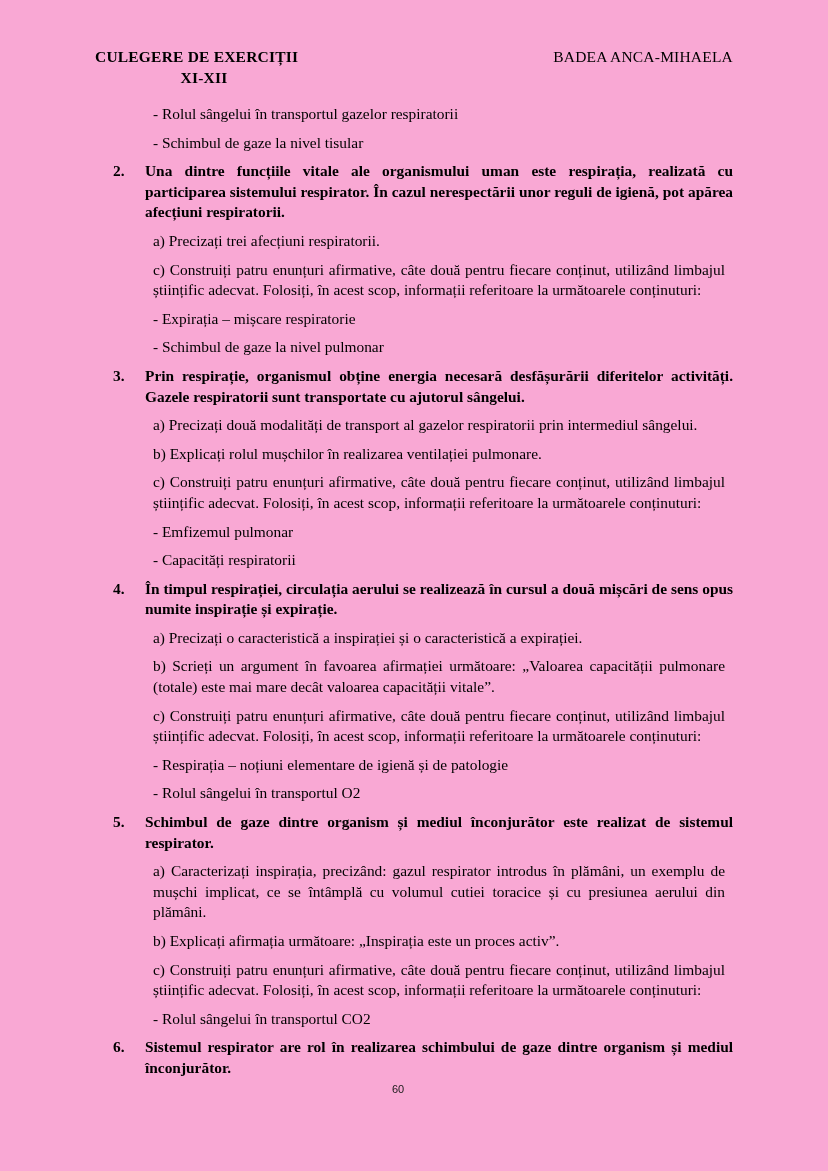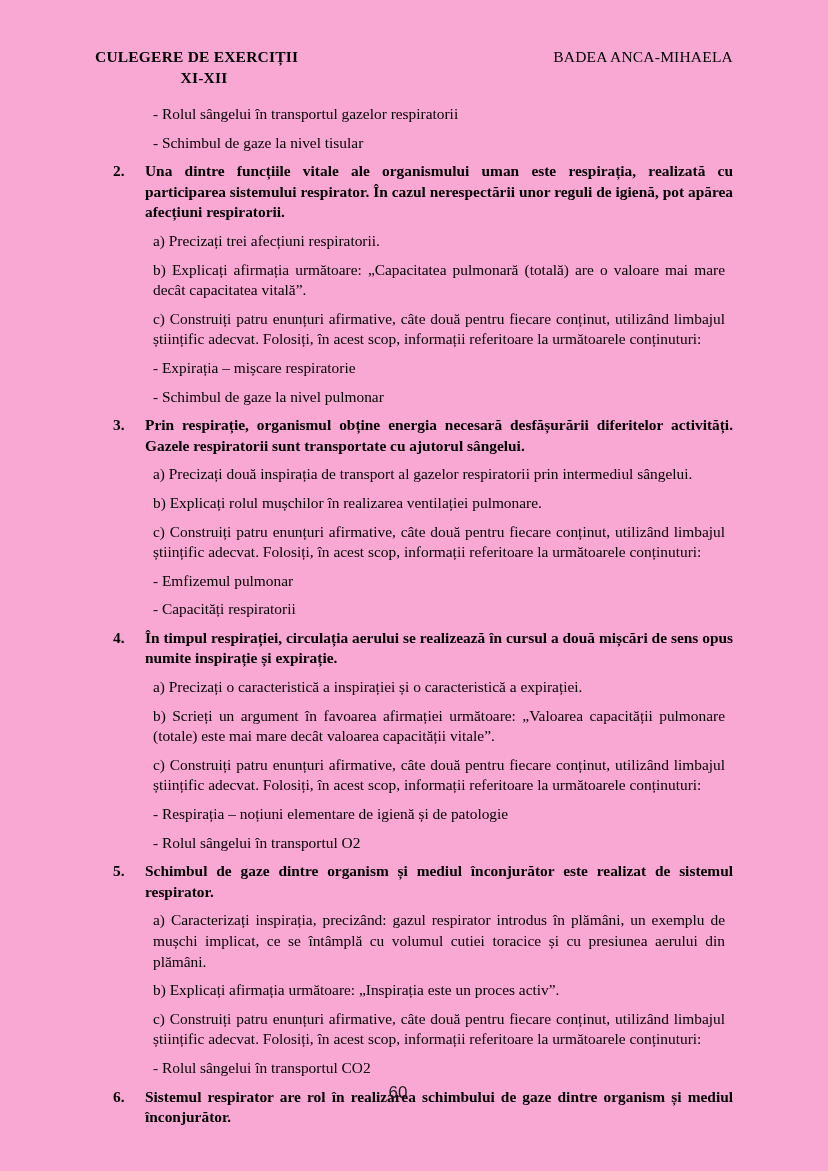--- a/index.html
+++ b/index.html
@@ -100,21 +100,21 @@
   }
 
   
   .footer {
     position: absolute;
     left: 0;
     top: 1083px;
     width: 796px;
     text-align: center;
     font-family: "Liberation Sans", "DejaVu Sans", sans-serif;
-    font-size: 17px;
+    font-size: 11px;
     color: #1a1a1a;
   }
 </style>
 </head>
 <body>
 
 <div class="page">
 
   <div class="header">
     <div class="header-left">
@@ -122,26 +122,25 @@
       <span class="line2">XI-XII</span>
     </div>
     <div class="header-right">BADEA ANCA-MIHAELA</div>
   </div>
 
   <div class="content" id="content">
       <p class="para nojust">- Rolul sângelui în transportul gazelor respiratorii</p>
       <p class="para nojust">- Schimbul de gaze la nivel tisular</p>
       <p class="item"><span class="num">2.</span><span>Una dintre funcțiile vitale ale organismului uman este respirația, realizată cu participarea sistemului respirator. În cazul nerespectării unor reguli de igienă, pot apărea afecțiuni respiratorii.</span></p>
       <p class="para">a) Precizați trei afecțiuni respiratorii.</p>
-      <p class="para">b) Explicați afirmația următoare: „Capacitatea pulmonară (totală) are o valoare mai mare decât capacitatea vitală”.</p>
       <p class="para">c) Construiți patru enunțuri afirmative, câte două pentru fiecare conținut, utilizând limbajul științific adecvat. Folosiți, în acest scop, informații referitoare la următoarele conținuturi:</p>
       <p class="para nojust">- Expirația – mișcare respiratorie</p>
       <p class="para nojust">- Schimbul de gaze la nivel pulmonar</p>
       <p class="item"><span class="num">3.</span><span>Prin respirație, organismul obține energia necesară desfășurării diferitelor activități. Gazele respiratorii sunt transportate cu ajutorul sângelui.</span></p>
-      <p class="para">a) Precizați două inspirația de transport al gazelor respiratorii prin intermediul sângelui.</p>
+      <p class="para">a) Precizați două modalități de transport al gazelor respiratorii prin intermediul sângelui.</p>
       <p class="para">b) Explicați rolul mușchilor în realizarea ventilației pulmonare.</p>
       <p class="para">c) Construiți patru enunțuri afirmative, câte două pentru fiecare conținut, utilizând limbajul științific adecvat. Folosiți, în acest scop, informații referitoare la următoarele conținuturi:</p>
       <p class="para nojust">- Emfizemul pulmonar</p>
       <p class="para nojust">- Capacități respiratorii</p>
       <p class="item"><span class="num">4.</span><span>În timpul respirației, circulația aerului se realizează în cursul a două mișcări de sens opus numite inspirație și expirație.</span></p>
       <p class="para">a) Precizați o caracteristică a inspirației și o caracteristică a expirației.</p>
       <p class="para">b) Scrieți un argument în favoarea afirmației următoare: „Valoarea capacității pulmonare (totale) este mai mare decât valoarea capacității vitale”.</p>
       <p class="para">c) Construiți patru enunțuri afirmative, câte două pentru fiecare conținut, utilizând limbajul științific adecvat. Folosiți, în acest scop, informații referitoare la următoarele conținuturi:</p>
       <p class="para nojust">- Respirația – noțiuni elementare de igienă și de patologie</p>
       <p class="para nojust">- Rolul sângelui în transportul O2</p>

